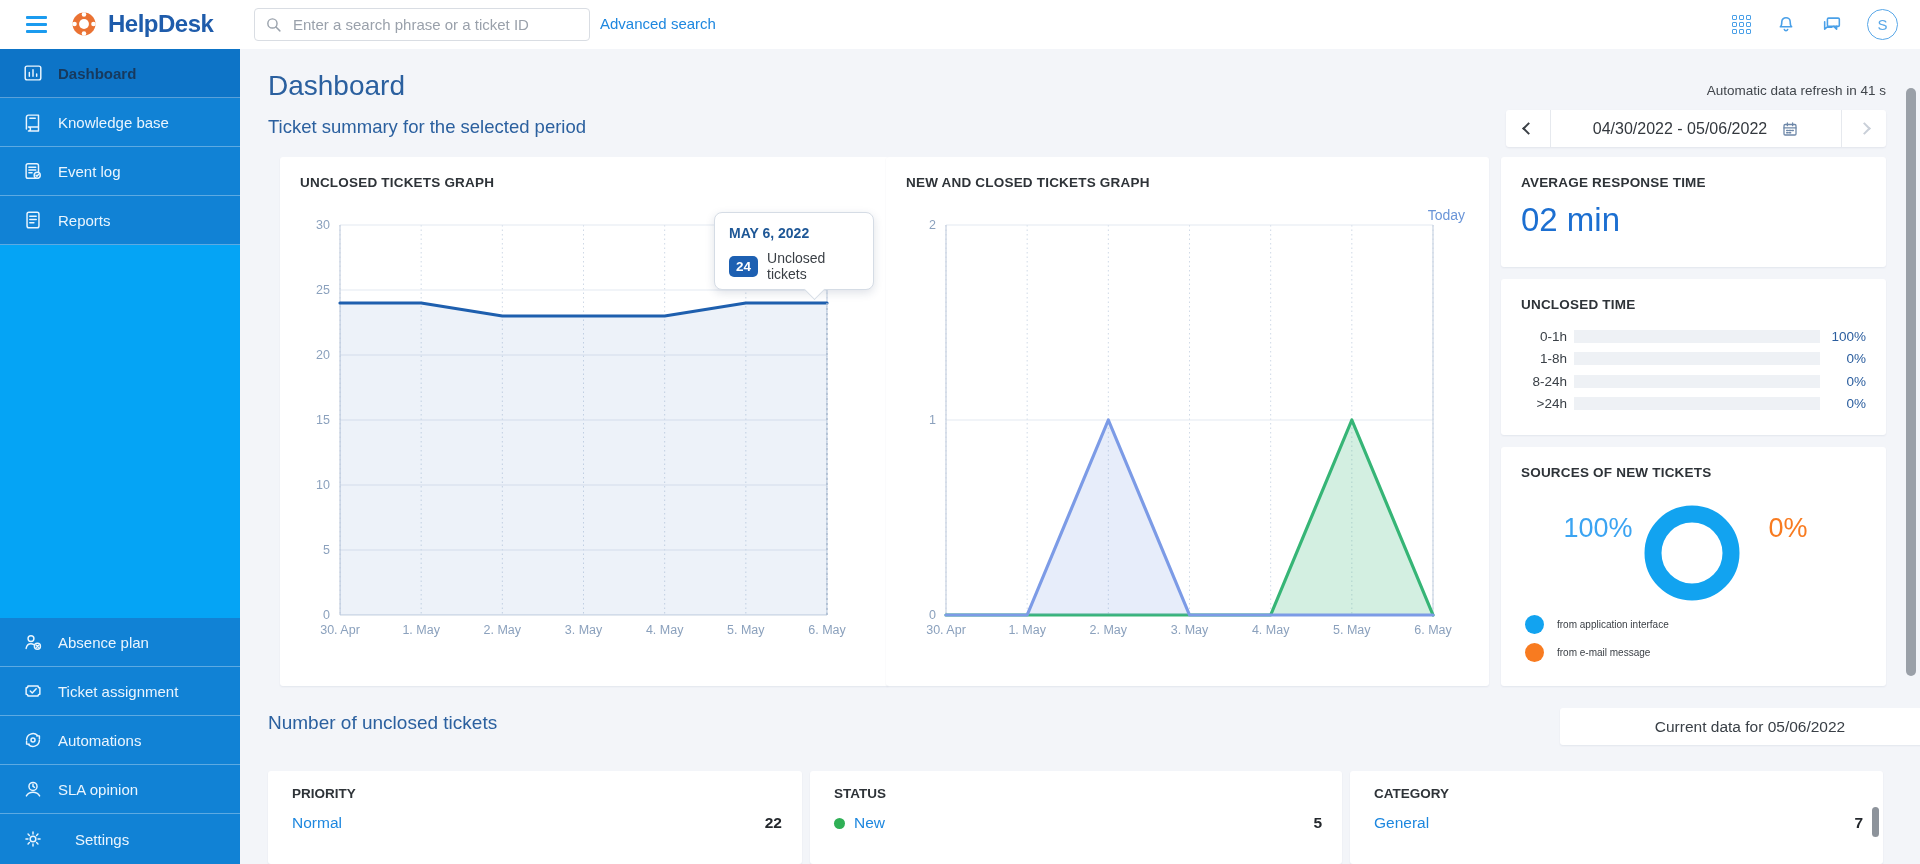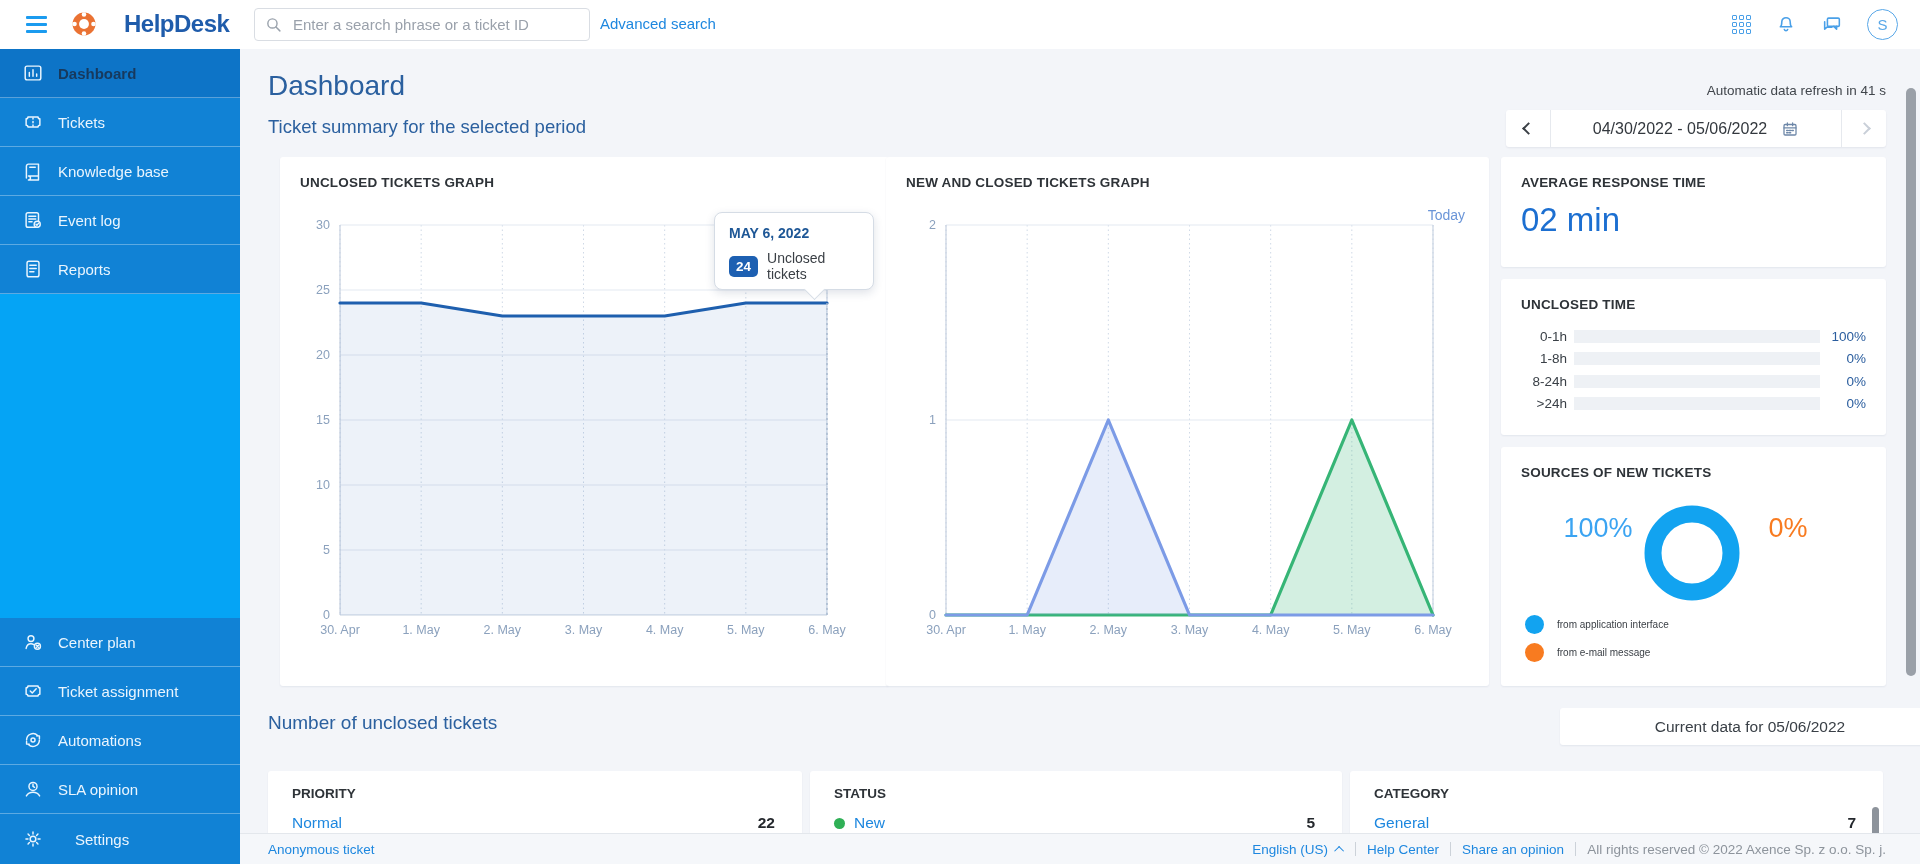--- a/index.html
+++ b/index.html
@@ -5,21 +5,21 @@
   html,body{margin:0;padding:0;background:#dfe3e8;}
   *{box-sizing:border-box;font-family:"Liberation Sans",sans-serif;}
   .app{position:relative;width:1920px;height:864px;background:#f3f5f9;overflow:hidden;}
 
   
   .topbar{position:absolute;left:0;top:0;width:1920px;height:49px;background:#fff;z-index:30;}
   .hamburger{position:absolute;left:26px;top:16px;width:21px;height:17px;cursor:pointer;}
   .hamburger span{display:block;height:3px;margin-bottom:4px;background:#1b9bef;border-radius:1px;}
   .logo{position:absolute;left:68px;top:8px;display:flex;align-items:center;cursor:pointer;}
   .logo svg{width:32px;height:32px;}
-  .logo-text{margin-left:24px;font-size:24px;font-weight:bold;color:#1f5cab;letter-spacing:-0.5px;}
+  .logo-text{margin-left:8px;font-size:24px;font-weight:bold;color:#1f5cab;letter-spacing:-0.5px;}
   .searchbox{position:absolute;left:254px;top:8px;width:336px;height:33px;border:1px solid #d9dde3;border-radius:4px;background:#fff;display:flex;align-items:center;padding:0 10px;}
   .searchbox svg{width:17px;height:17px;flex:0 0 auto;}
   .searchbox input{border:none;outline:none;flex:1;margin-left:9px;font-size:15px;color:#444;background:transparent;}
   .searchbox input::placeholder{color:#9aa1ab;}
   .adv-link{position:absolute;left:600px;top:15px;font-size:15px;color:#1d87df;cursor:pointer;}
   .top-icons{position:absolute;right:22px;top:0;height:49px;display:flex;align-items:center;gap:24px;}
   .grid-icon{display:grid;grid-template-columns:repeat(3,5px);grid-template-rows:repeat(3,5px);gap:2px;cursor:pointer;}
   .grid-icon i{border:1.4px solid #4aa0e8;border-radius:1px;}
   .top-icons svg{width:22px;height:22px;cursor:pointer;}
   .avatar{width:31px;height:31px;border:1.6px solid #58a7e8;border-radius:50%;display:flex;align-items:center;justify-content:center;color:#58a7e8;font-size:15px;cursor:pointer;}
@@ -92,21 +92,21 @@
 
   
   .section-title{position:absolute;left:268px;top:712px;font-size:19px;color:#2b609f;}
   #current-card{left:1560px;top:708px;width:380px;height:37px;display:flex;align-items:center;justify-content:center;}
   .current-text{font-size:15.5px;color:#3a4047;}
   .mini-card{top:771px;height:93px;overflow:hidden;}
   #priority-card{left:268px;width:534px;}
   #status-card{left:810px;width:532px;}
   #category-card{left:1350px;width:533px;}
   .mini-title{position:absolute;left:24px;top:15px;font-size:13.5px;font-weight:bold;color:#2e3338;}
-  .mini-row{position:absolute;left:24px;right:27px;top:43px;display:flex;align-items:flex-end;justify-content:space-between;}
+  .mini-row{position:absolute;left:24px;right:20px;top:43px;display:flex;align-items:flex-end;justify-content:space-between;}
   .mini-link{font-size:15.5px;color:#1d87df;cursor:pointer;display:flex;align-items:center;}
   .status-dot{width:11px;height:11px;border-radius:50%;margin-right:9px;}
   .mini-value{font-size:15.5px;font-weight:bold;color:#24282d;}
   .mini-scroll{position:absolute;right:4px;top:36px;width:7px;height:30px;border-radius:4px;background:#8d939b;}
 
   
   .footer{position:absolute;left:240px;bottom:0;width:1680px;height:31px;background:#f5f7fa;border-top:1px solid #e3e7ec;display:flex;align-items:center;justify-content:space-between;padding:0 34px 0 28px;z-index:25;}
   .footer a{font-size:13.5px;color:#1d87df;text-decoration:none;cursor:pointer;}
   .f-right{display:flex;align-items:center;}
   .f-right .sep{width:1px;height:14px;background:#ccd2d9;margin:0 11px;}
@@ -181,29 +181,20 @@
             <svg viewBox="0 0 24 24" fill="none" stroke="currentColor" stroke-width="1.6" stroke-linecap="round" stroke-linejoin="round">
               <rect x="3.5" y="4.5" width="17" height="15" rx="2"></rect>
               <path d="M8 15.5v-4M12 15.5v-7M16 15.5v-2.5"></path>
             </svg>
           </span>
       <span class="nav-label">Dashboard</span>
     </div>
         <div class="nav-item">
       <span class="nav-icon">
             <svg viewBox="0 0 24 24" fill="none" stroke="currentColor" stroke-width="1.6" stroke-linecap="round" stroke-linejoin="round">
-              <path d="M4.5 8.5a2 2 0 0 0 2-2h11a2 2 0 0 0 2 2v7a2 2 0 0 0-2 2h-11a2 2 0 0 0-2-2z"></path>
-              <path d="M12 7.5v1.3M12 11.3v1.4M12 15.2v1.3"></path>
-            </svg>
-          </span>
-      <span class="nav-label">Tickets</span>
-    </div>
-        <div class="nav-item">
-      <span class="nav-icon">
-            <svg viewBox="0 0 24 24" fill="none" stroke="currentColor" stroke-width="1.6" stroke-linecap="round" stroke-linejoin="round">
               <path d="M18 17.5H7a2.2 2.2 0 0 1 0 4.4h11V4.5H7A2.2 2.2 0 0 0 4.8 6.7v13"></path>
               <path d="M8.5 8h6"></path>
             </svg>
           </span>
       <span class="nav-label">Knowledge base</span>
     </div>
         <div class="nav-item">
       <span class="nav-icon">
             <svg viewBox="0 0 24 24" fill="none" stroke="currentColor" stroke-width="1.6" stroke-linecap="round" stroke-linejoin="round">
               <rect x="4.5" y="4" width="13.5" height="16" rx="2"></rect>
@@ -227,21 +218,21 @@
     <div class="nav-group bottom" id="sidebar-secondary">
         <div class="nav-item">
       <span class="nav-icon">
             <svg viewBox="0 0 24 24" fill="none" stroke="currentColor" stroke-width="1.6" stroke-linecap="round" stroke-linejoin="round">
               <circle cx="9.8" cy="8.3" r="3.2"></circle>
               <path d="M4.5 19c.6-3.2 2.7-5 5.3-5 1.1 0 2.1.3 3 .8"></path>
               <circle cx="16.8" cy="16.6" r="3.3"></circle>
               <path d="M15.7 15.5l2.3 2.3M18 15.5l-2.3 2.3"></path>
             </svg>
           </span>
-      <span class="nav-label">Center plan</span>
+      <span class="nav-label">Absence plan</span>
     </div>
         <div class="nav-item">
       <span class="nav-icon">
             <svg viewBox="0 0 24 24" fill="none" stroke="currentColor" stroke-width="1.6" stroke-linecap="round" stroke-linejoin="round">
               <path d="M4.5 8.5a2 2 0 0 0 2-2h11a2 2 0 0 0 2 2v7a2 2 0 0 0-2 2h-11a2 2 0 0 0-2-2z"></path>
               <path d="M9 12l2.2 2.2 4.3-4.7"></path>
             </svg>
           </span>
       <span class="nav-label">Ticket assignment</span>
     </div>
@@ -453,30 +444,15 @@
   </div>
   <div class="card mini-card" id="category-card">
     <div class="mini-title">CATEGORY</div>
     <div class="mini-row">
       <span class="mini-link">General</span>
       <span class="mini-value">7</span>
     </div>
     <span class="mini-scroll"></span>
   </div>
 
-  <footer class="footer">
-    <a>Anonymous ticket</a>
-    <div class="f-right">
-      <a class="lang">
-        <span>English (US)</span>
-        <span class="caret-up"></span>
-      </a>
-      <span class="sep"></span>
-      <a>Help Center</a>
-      <span class="sep"></span>
-      <a>Share an opinion</a>
-      <span class="sep"></span>
-      <span class="rights">All rights reserved © 2022 Axence Sp. z o.o. Sp. j.</span>
-    </div>
-  </footer>
 
   <div class="page-scrollbar"></div>
 </div>
 
 </body></html>

